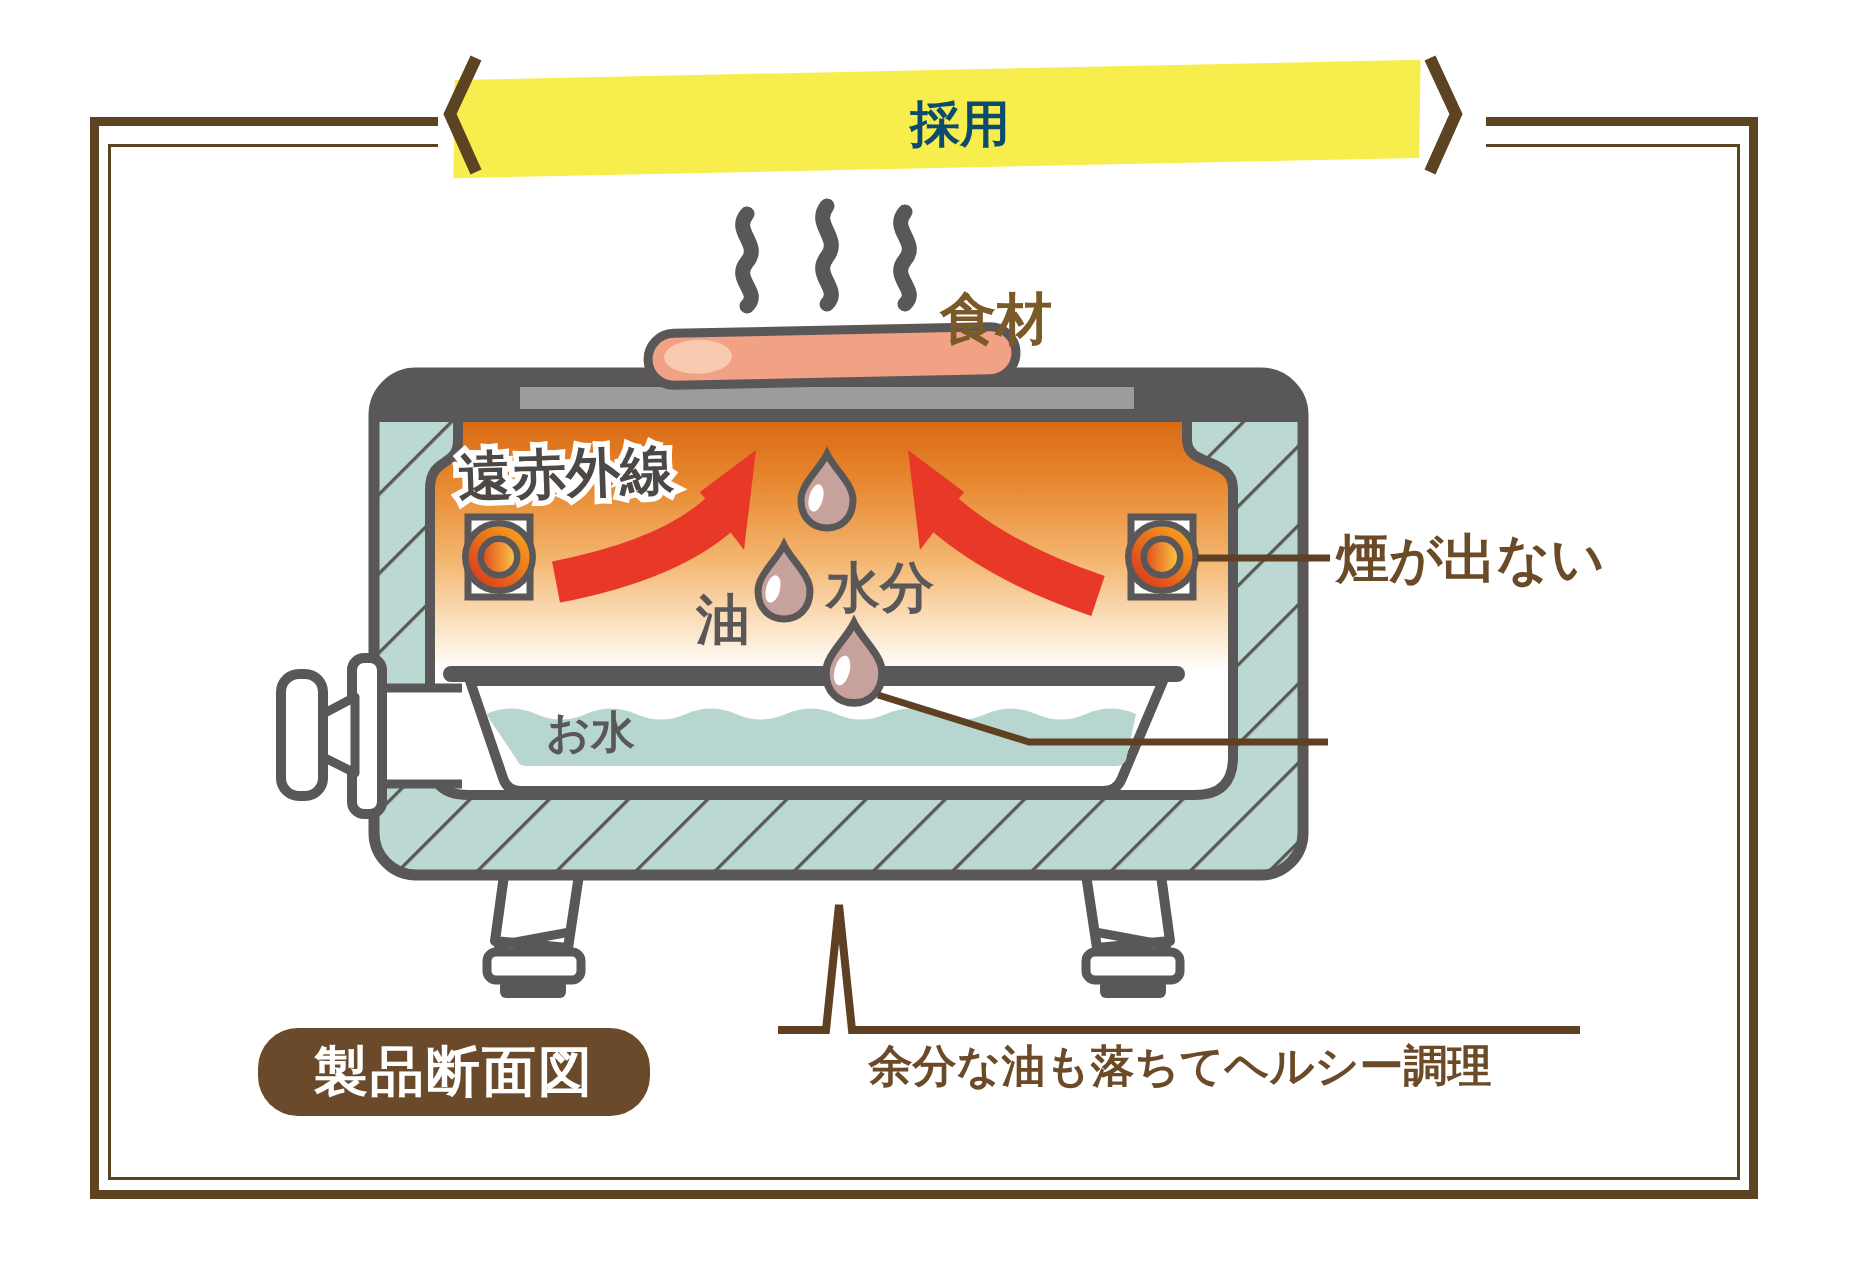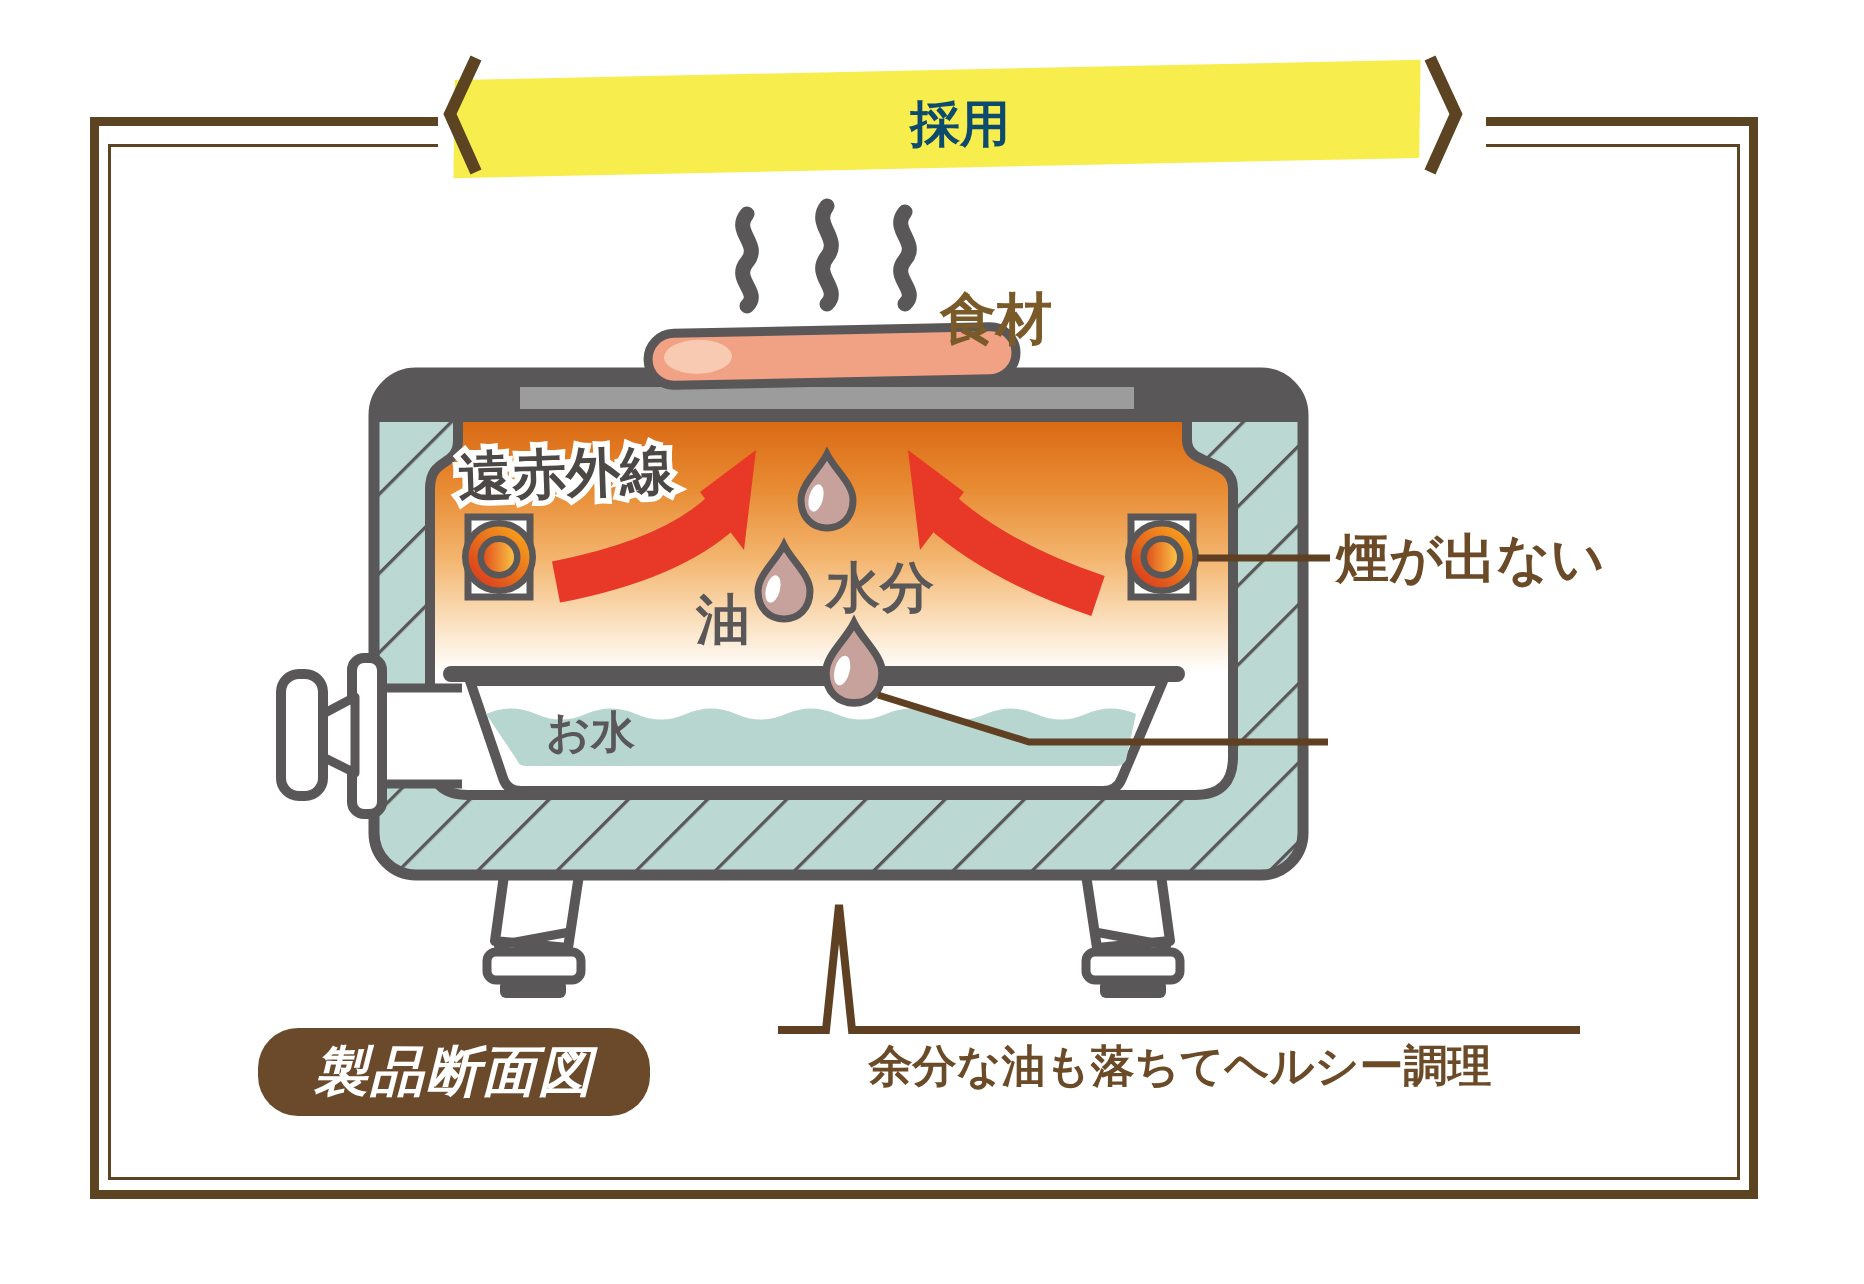--- a/index.html
+++ b/index.html
@@ -38,21 +38,21 @@
           -webkit-text-stroke:11px #ffffff;color:#fff;}
   .oil-label{left:696px;top:590px;font-size:54px;font-weight:600;}
   .moisture-label{left:826px;top:558px;font-size:54px;font-weight:600;}
   .water-label{left:546px;top:708px;font-size:44px;font-weight:600;}
   .heater-label{left:1336px;top:530px;font-size:53px;font-weight:600;}
   .no-smoke-note{left:1334px;top:706px;font-size:52px;font-weight:600;line-height:1.24;
                  white-space:pre-line;}
   .healthy-note{left:770px;top:1042px;width:820px;text-align:center;font-size:44px;font-weight:600;}
   .badge{left:258px;top:1028px;width:392px;height:88px;background:#6b4a2b;border-radius:40px;
          display:flex;align-items:center;justify-content:center;color:#ffffff;
-         font-size:54px;font-weight:700;letter-spacing:2px;font-style:italic;}
+         font-size:54px;font-weight:700;letter-spacing:2px;}
   svg{display:block;}
   .diagram-svg{position:absolute;left:0;top:0;z-index:2;}
 </style>
 </head>
 <body>
 
 <div id="canvas">
 
   <div class="frame-outer"></div>
   <div class="frame-inner"></div>

